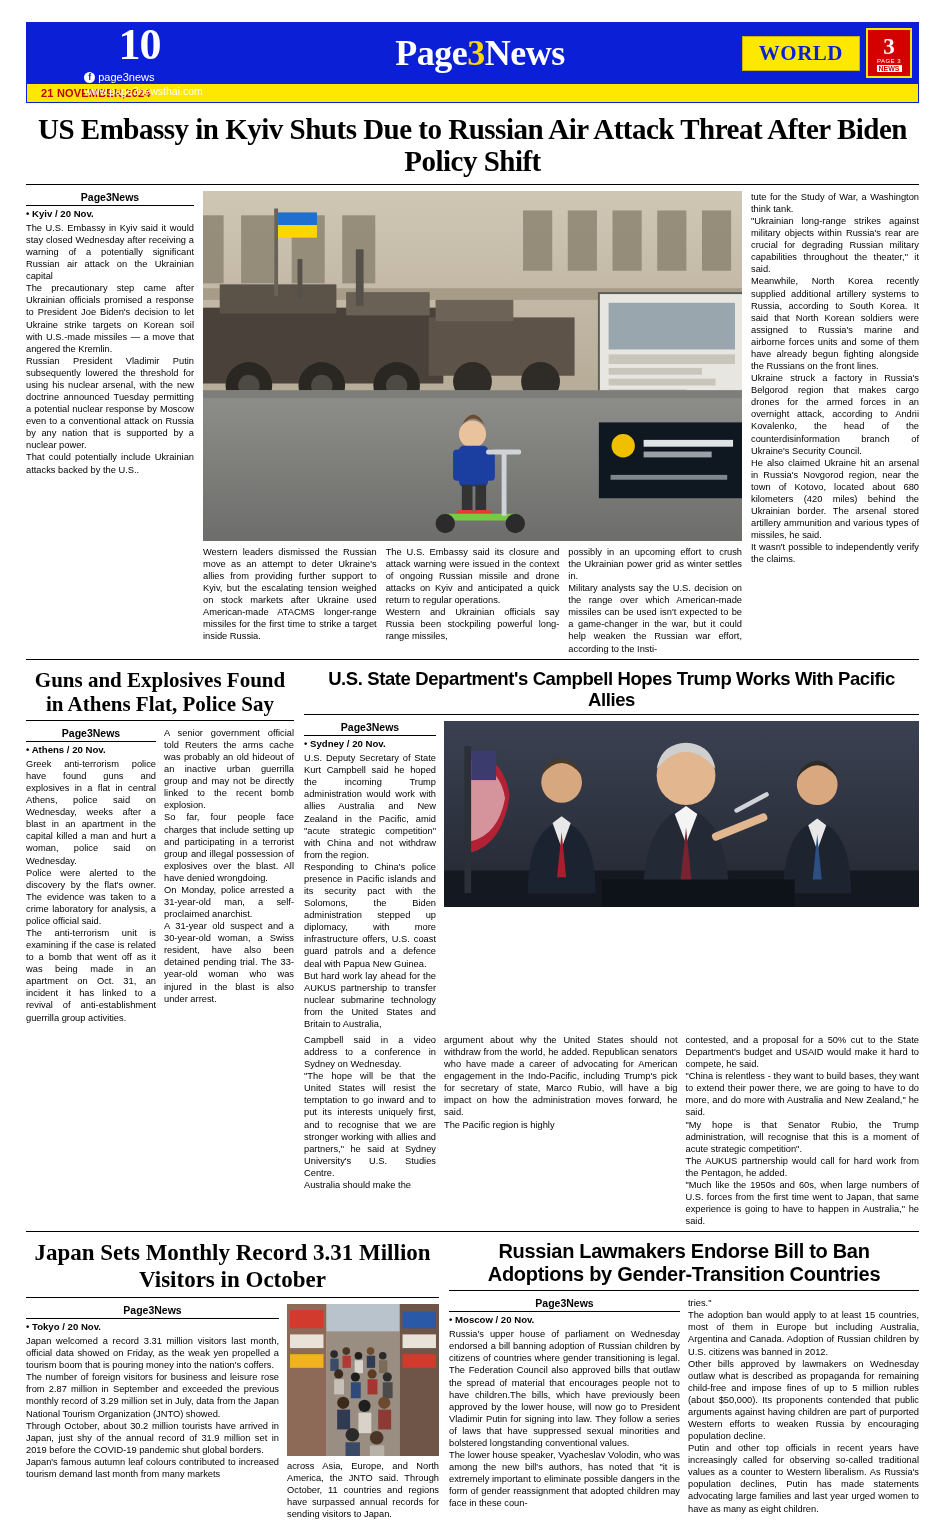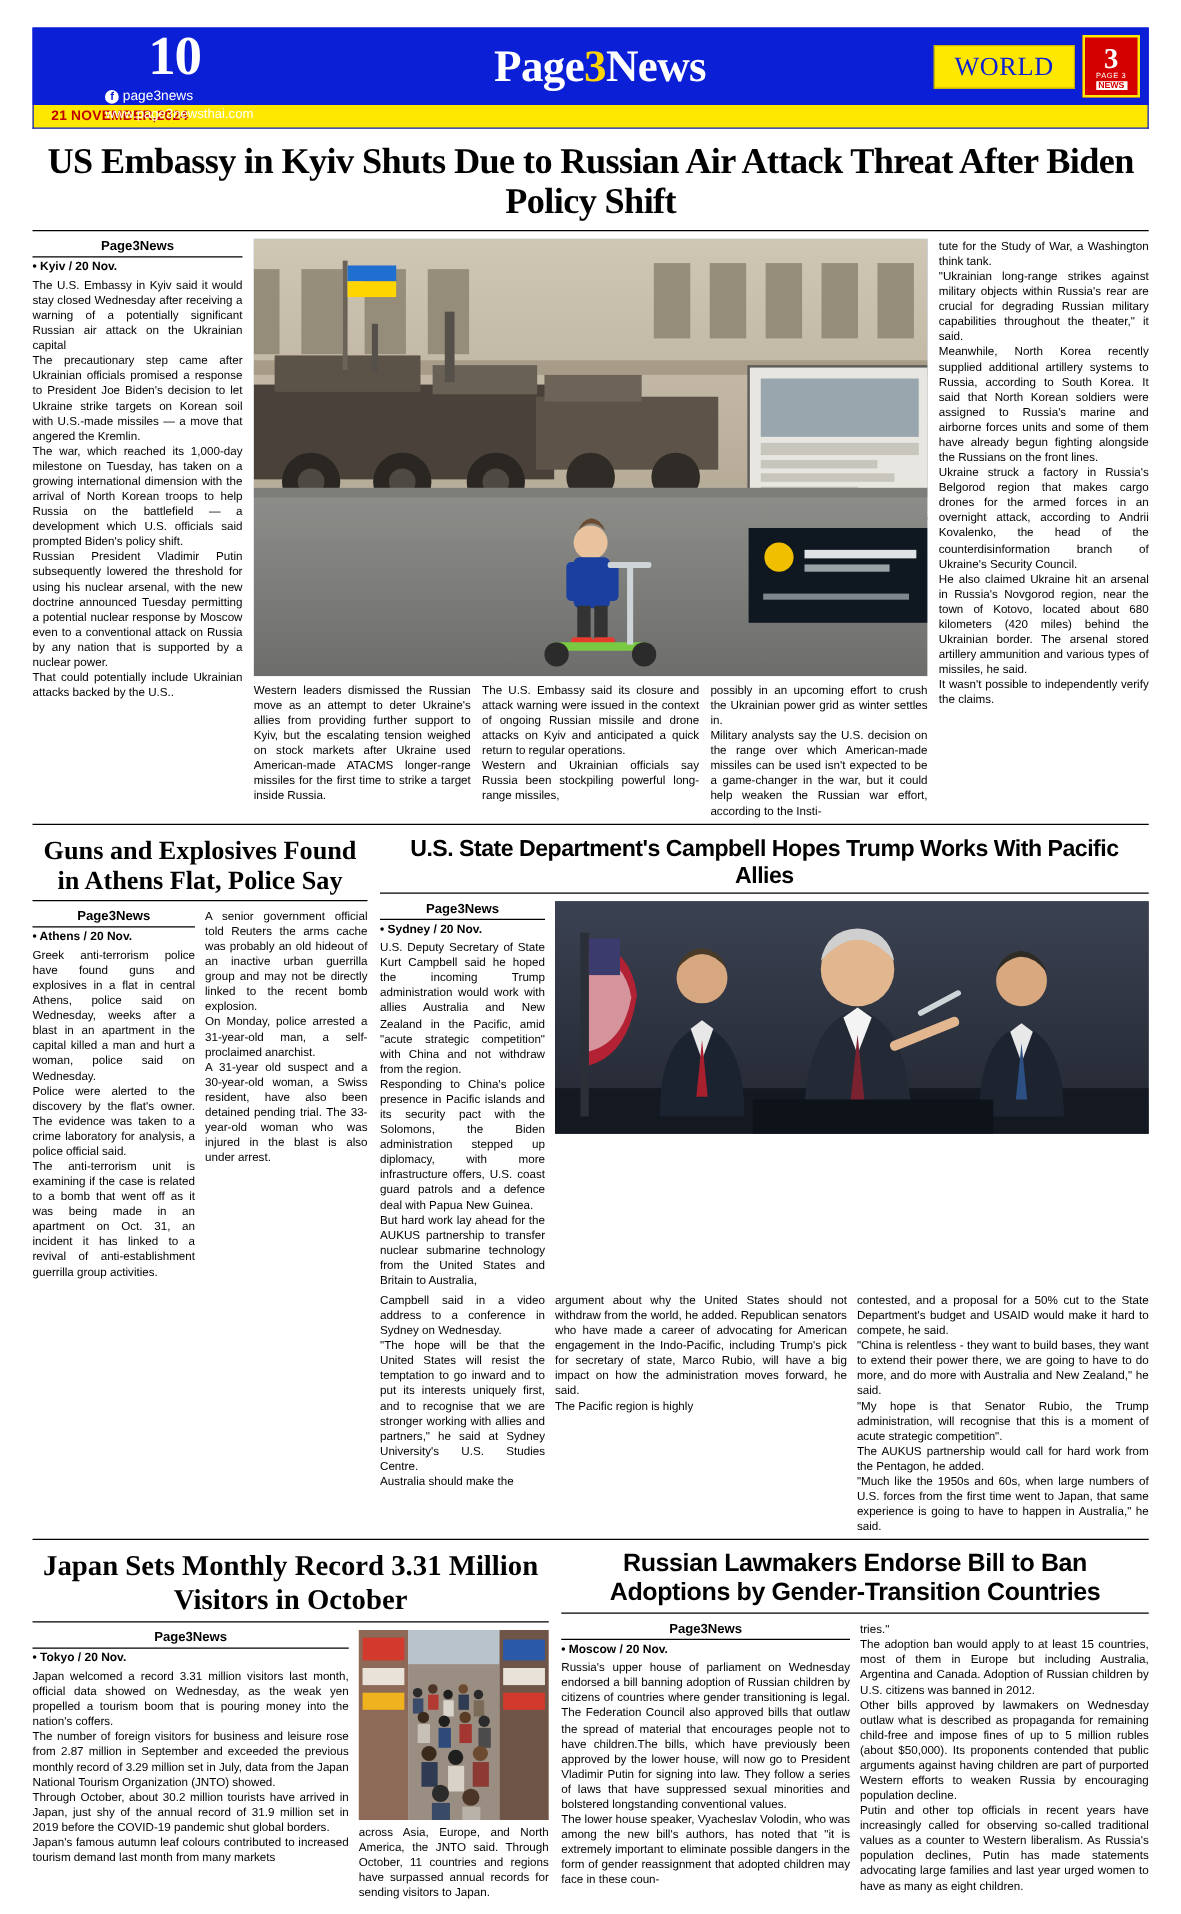--- a/index.html
+++ b/index.html
@@ -89,21 +89,21 @@
     display: flex;
     align-items: center;
     justify-content: flex-end;
     padding-right: 6px;
     gap: 6px;
   }
   .world-tag {
     background: #ffe800;
     color: #0a1fd6;
     font-family: "Liberation Serif", serif;
-    font-weight: normal;
+    font-weight: bold;
     font-size: 21px;
     padding: 4px 16px;
     letter-spacing: 0.5px;
     border: 1px solid #c8b400;
     text-align: right;
   }
   .logo3 {
     width: 46px;
     height: 50px;
     background: #d40000;
@@ -317,21 +317,20 @@
 
     <div>
       <div class="byline-block">
         <div class="byline-name">Page3News</div>
         <div class="byline-rule"></div>
         <div class="byline-loc">• <span>Kyiv  / 20 Nov.</span></div>
       </div>
       <div class="col-text">
         <p>The U.S. Embassy in Kyiv said it would stay closed Wednesday after receiving a warning of a potentially significant Russian air attack on the Ukrainian capital</p>
         <p>The precautionary step came after Ukrainian officials promised a response to President Joe Biden's decision to let Ukraine strike targets on Korean soil with U.S.-made missiles — a move that angered the Kremlin.</p>
-        <p>The war, which reached its 1,000-day milestone on Tuesday, has taken on a growing international dimension with the arrival of North Korean troops to help Russia on the battlefield — a development which U.S. officials said prompted Biden's policy shift.</p>
         <p>Russian President Vladimir Putin subsequently lowered the threshold for using his nuclear arsenal, with the new doctrine announced Tuesday permitting a potential nuclear response by Moscow even to a conventional attack on Russia by any nation that is supported by a nuclear power.</p>
         <p>That could potentially include Ukrainian attacks backed by the U.S..</p>
       </div>
     </div>
 
     <div class="mid-col">
       <div class="photo-main">
         <svg viewBox="0 0 600 360" preserveAspectRatio="xMidYMid slice" style="width:100%;height:100%;display:block">
           <defs>
             <linearGradient id="sky" x1="0" y1="0" x2="0" y2="1">
@@ -460,20 +459,21 @@
             <div class="byline-loc">• <span>Athens  / 20 Nov.</span></div>
           </div>
           <div class="col-text">
             <p>Greek anti-terrorism police have found guns and explosives in a flat in central Athens, police said on Wednesday, weeks after a blast in an apartment in the capital killed a man and hurt a woman, police said on Wednesday.</p>
             <p>Police were alerted to the discovery by the flat's owner. The evidence was taken to a crime laboratory for analysis, a police official said.</p>
             <p>The anti-terrorism unit is examining if the case is related to a bomb that went off as it was being made in an apartment on Oct. 31, an incident it has linked to a revival of anti-establishment guerrilla group activities.</p>
           </div>
         </div>
         <div class="col-text">
           <p>A senior government official told Reuters the arms cache was probably an old hideout of an inactive urban guerrilla group and may not be directly linked to the recent bomb explosion.</p>
+          <p>So far, four people face charges that include setting up and participating in a terrorist group and illegal possession of explosives over the blast. All have denied wrongdoing.</p>
           <p>On Monday, police arrested a 31-year-old man, a self-proclaimed anarchist.</p>
           <p>A 31-year old suspect and a 30-year-old woman, a Swiss resident, have also been detained pending trial. The 33-year-old woman who was injured in the blast is also under arrest.</p>
         </div>
       </div>
     </div>
 
     <div>
       <div class="sec2-head wide">U.S. State Department's Campbell Hopes Trump Works With Pacific Allies</div>
       <hr class="rule">
       <div class="sec2-right-cols">
@@ -566,21 +566,21 @@
       <div class="sec3-head">Japan Sets Monthly Record 3.31 Million Visitors in October</div>
       <hr class="rule">
       <div class="sec3-left-cols">
         <div>
           <div class="byline-block">
             <div class="byline-name">Page3News</div>
             <div class="byline-rule"></div>
             <div class="byline-loc">• <span>Tokyo  / 20 Nov.</span></div>
           </div>
           <div class="col-text">
-            <p>Japan welcomed a record 3.31 million visitors last month, official data showed on Wednesday, as the weak yen propelled a tourism boom that is pouring money into the nation's coffers.</p>
+            <p>Japan welcomed a record 3.31 million visitors last month, official data showed on Friday, as the weak yen propelled a tourism boom that is pouring money into the nation's coffers.</p>
             <p>The number of foreign visitors for business and leisure rose from 2.87 million in September and exceeded the previous monthly record of 3.29 million set in July, data from the Japan National Tourism Organization (JNTO) showed.</p>
             <p>Through October, about 30.2 million tourists have arrived in Japan, just shy of the annual record of 31.9 million set in 2019 before the COVID-19 pandemic shut global borders.</p>
             <p>Japan's famous autumn leaf colours contributed to increased tourism demand last month from many markets</p>
           </div>
         </div>
         <div>
           <div class="photo-tokyo">
             <svg viewBox="0 0 200 200" preserveAspectRatio="xMidYMid slice" style="width:100%;height:100%;display:block">
               <rect width="200" height="200" fill="#c9c2bb"></rect>
 

